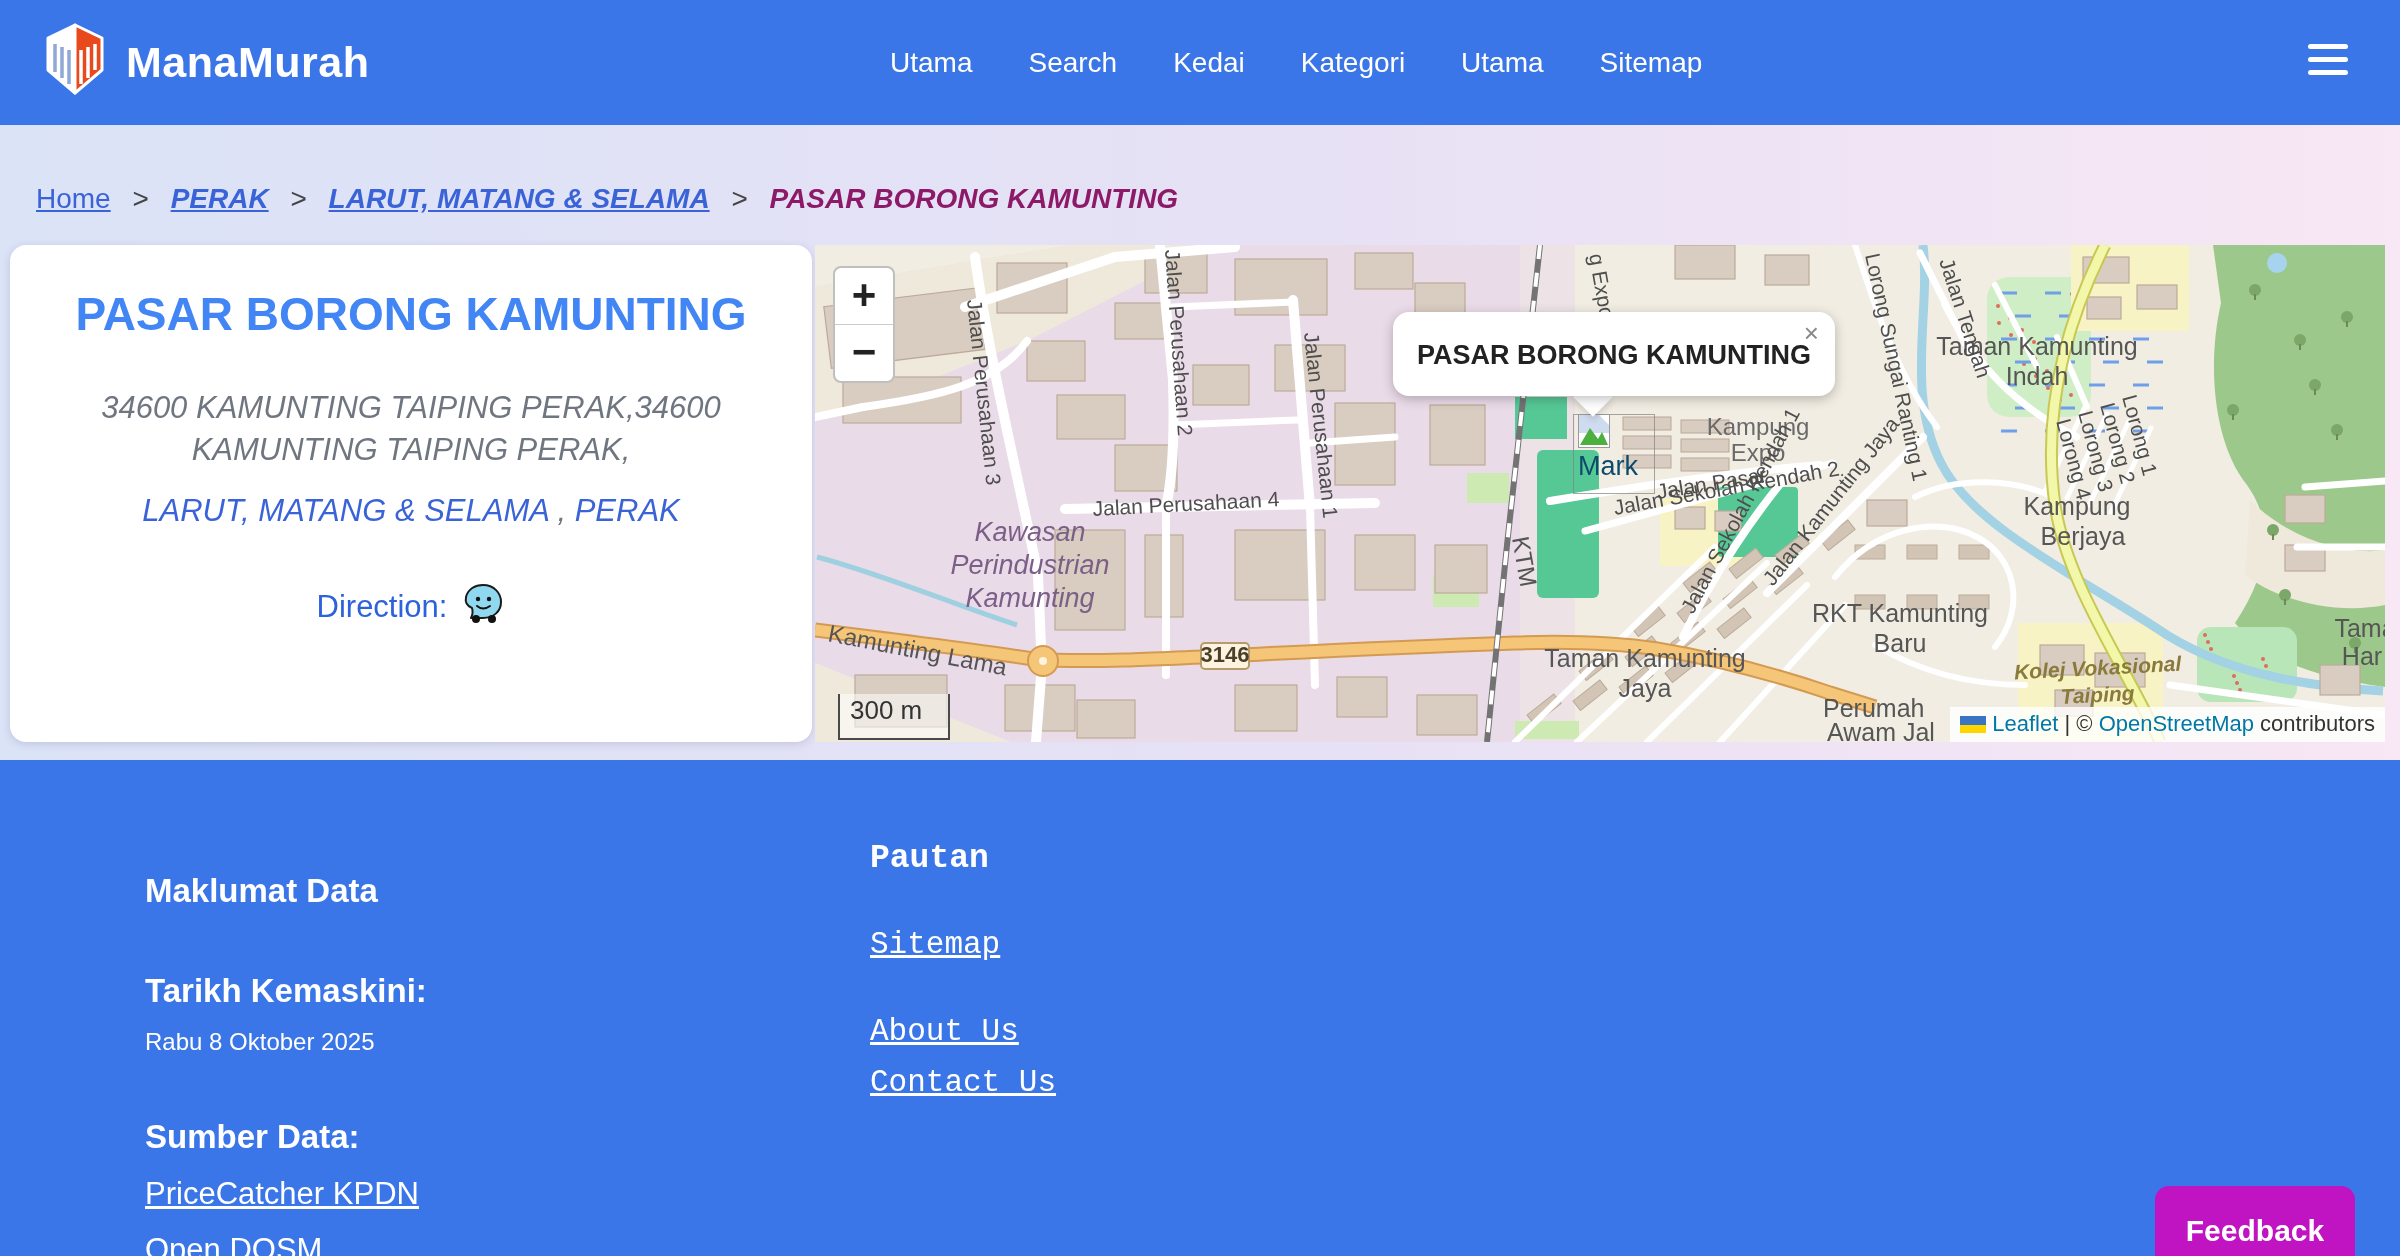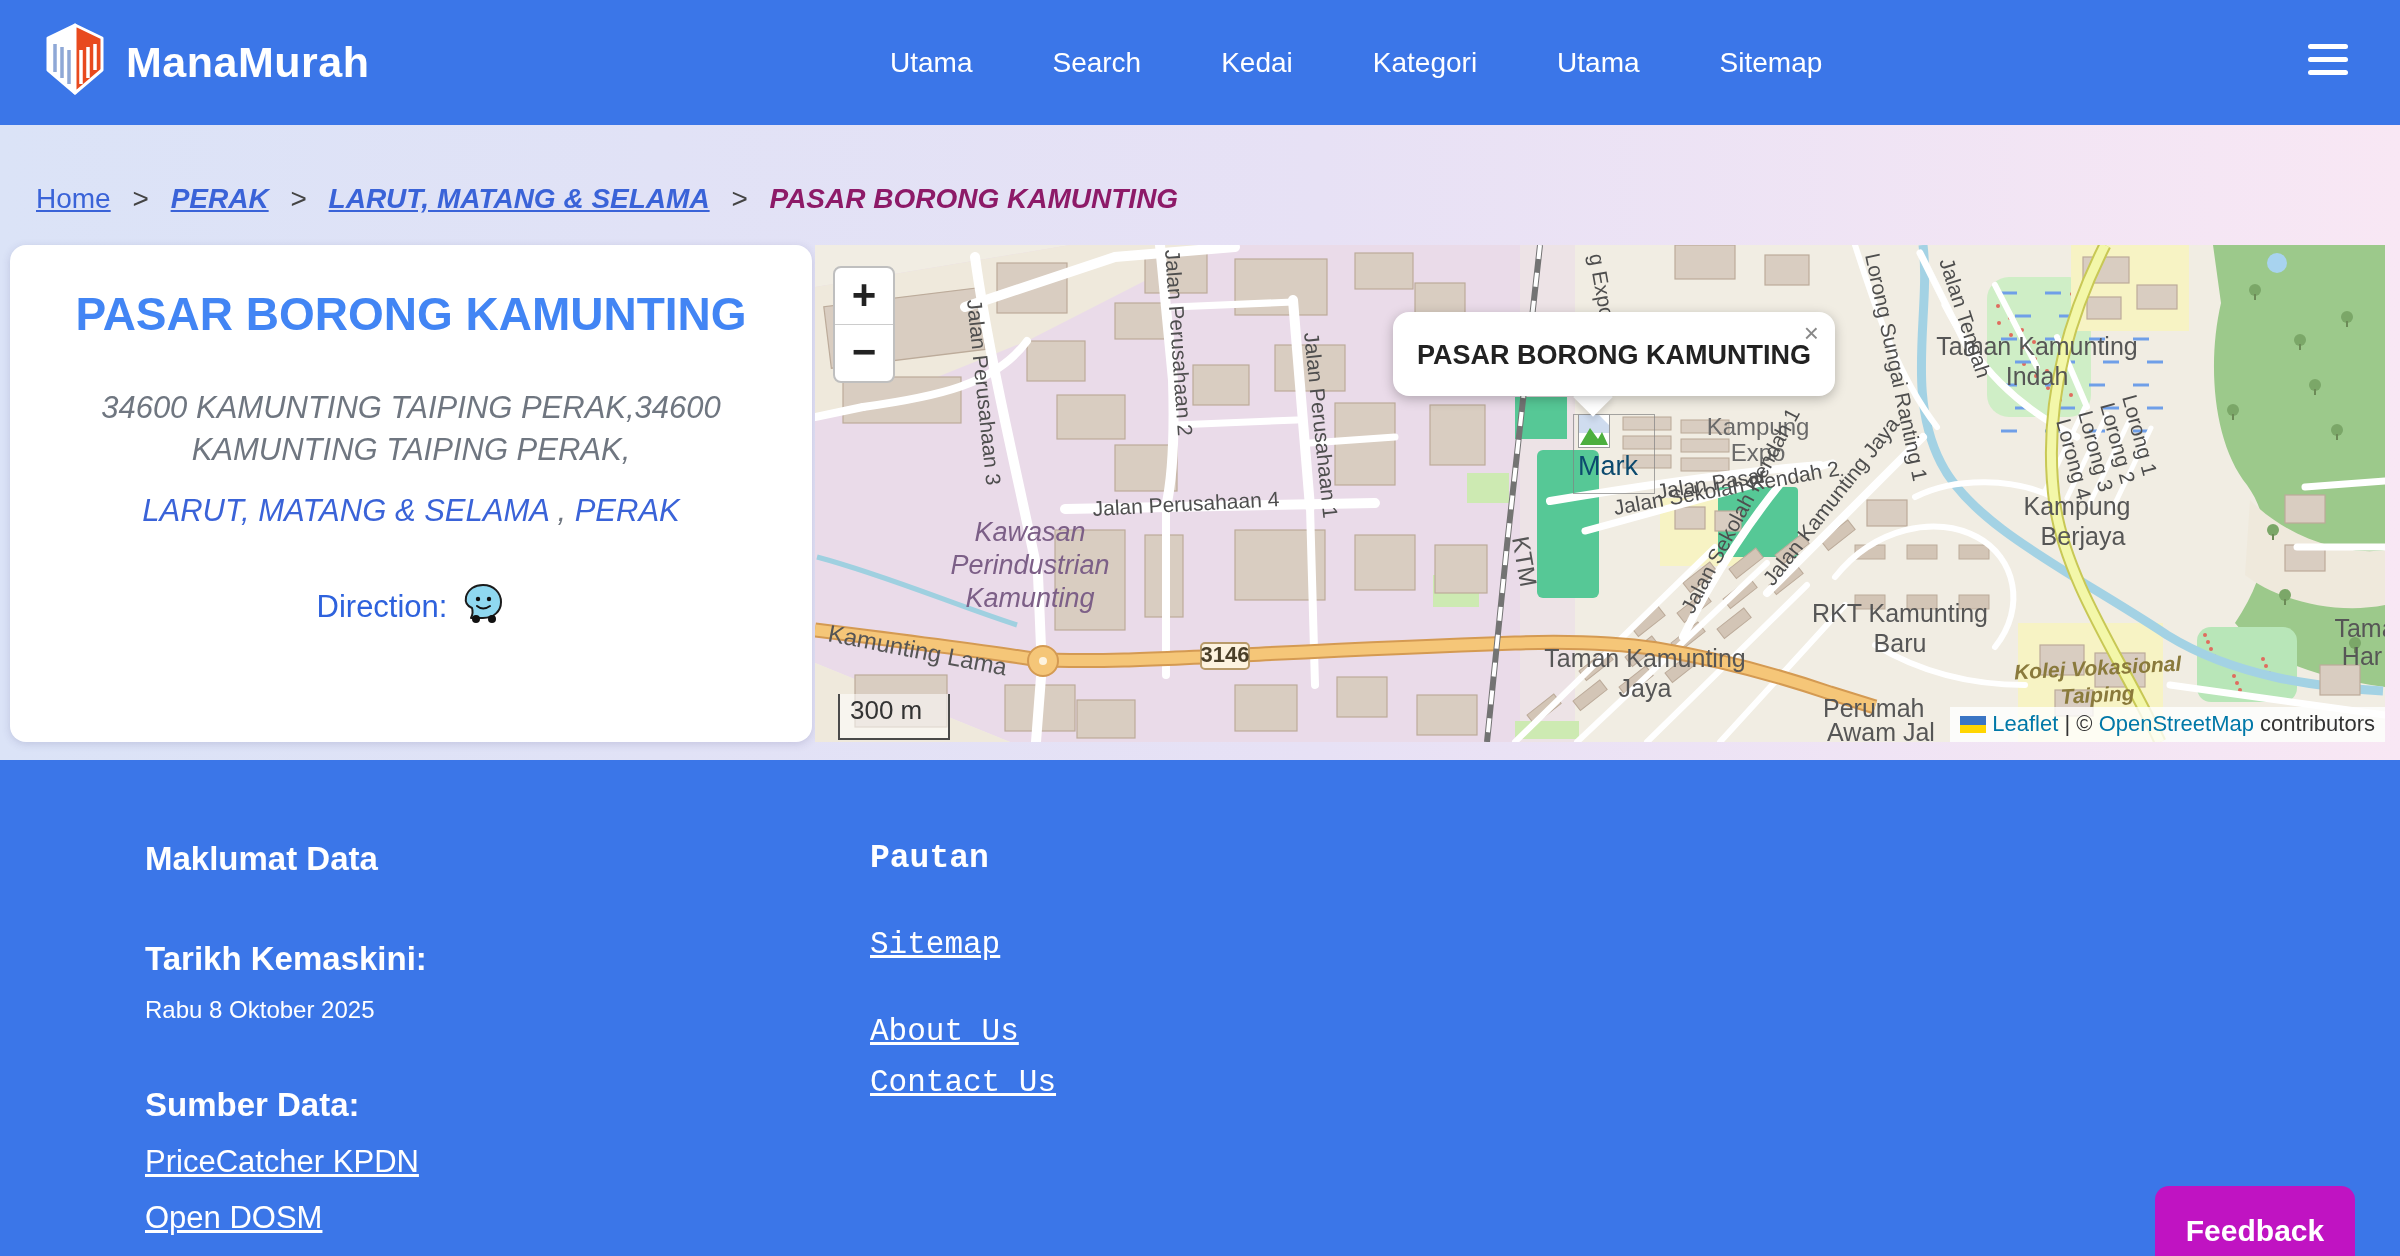--- a/index.html
+++ b/index.html
@@ -1,21 +1,21 @@
 <!DOCTYPE html>
 <html><head>
 <meta charset="utf-8">
 <style>
   html,body{margin:0;padding:0;width:2400px;height:1256px;overflow:hidden;
     font-family:"Liberation Sans",sans-serif;background:#e9e4f3;position:relative;}
   
   .header{height:125px;background:#3b76e8;position:relative;display:flex;align-items:center;}
   .brand{display:flex;align-items:center;gap:18px;margin-left:42px;cursor:pointer;}
   .brand-name{color:#fff;font-size:43px;font-weight:bold;letter-spacing:.5px;}
-  .nav{position:absolute;left:890px;top:0;height:100%;display:flex;align-items:center;gap:80px;}
+  .nav{position:absolute;left:890px;top:0;height:100%;display:flex;align-items:center;gap:56px;}
   .nav span{color:#fff;font-size:28px;cursor:pointer;}
   .burger{position:absolute;right:52px;top:44px;width:40px;cursor:pointer;}
   .burger i{display:block;height:5px;background:#fff;border-radius:3px;margin-bottom:8px;}
   
   .main{height:635px;background:linear-gradient(90deg,#dbe3f7 0%,#e7e1f5 55%,#f8e7f4 100%);}
   .crumbs{padding:58px 0 0 36px;font-size:28px;color:#444;}
   .crumbs a{color:#3a63d8;text-decoration:underline;cursor:pointer;}
   .crumbs a.it{font-style:italic;font-weight:600;}
   .crumbs .sep{color:#444;margin:0 14px;}
   .crumbs .cur{color:#8d1a68;font-style:italic;font-weight:bold;}
@@ -55,21 +55,21 @@
   text{font-family:"Liberation Sans",sans-serif;}
   .rd{font-size:21px;fill:#4e4e4e;}
   .rd2{font-size:24px;fill:#555;}
   .pl{font-size:25px;fill:#565656;}
   .pl2{font-size:24px;fill:#6a6a6a;}
   .ind{font-size:27px;fill:#7c5f87;font-style:italic;}
   .sch{font-size:21px;fill:#8a7a3c;font-style:italic;font-weight:bold;}
   .badge-t{font-size:22px;font-weight:bold;fill:#4a3f28;}
   
   .footer{height:496px;background:#3b76e8;color:#fff;display:flex;}
-  .fcol1{width:725px;padding-left:145px;padding-top:80px;}
+  .fcol1{width:725px;padding-left:145px;padding-top:112px;}
   .fcol2{padding-top:80px;font-family:Liberation Mono, monospace;}
   .fh{font-size:33px;font-weight:bold;}
   .flabel{font-size:33px;font-weight:bold;margin-top:62px;}
   .fval{font-size:24px;margin-top:18px;}
   .fsrc{font-size:33px;font-weight:bold;margin-top:62px;}
   .flink{display:block;color:#fff;font-size:31px;text-decoration:underline;margin-top:20px;cursor:pointer;width:max-content;}
   .fcol2 .flink.first{margin-top:50px;}
   .fcol2 .flink.mid{margin-top:52px;}
   .fcol2 .flink.last{margin-top:16px;}
   .feedback{position:absolute;right:45px;top:1186px;width:200px;height:90px;background:#c013c2;border:none;

